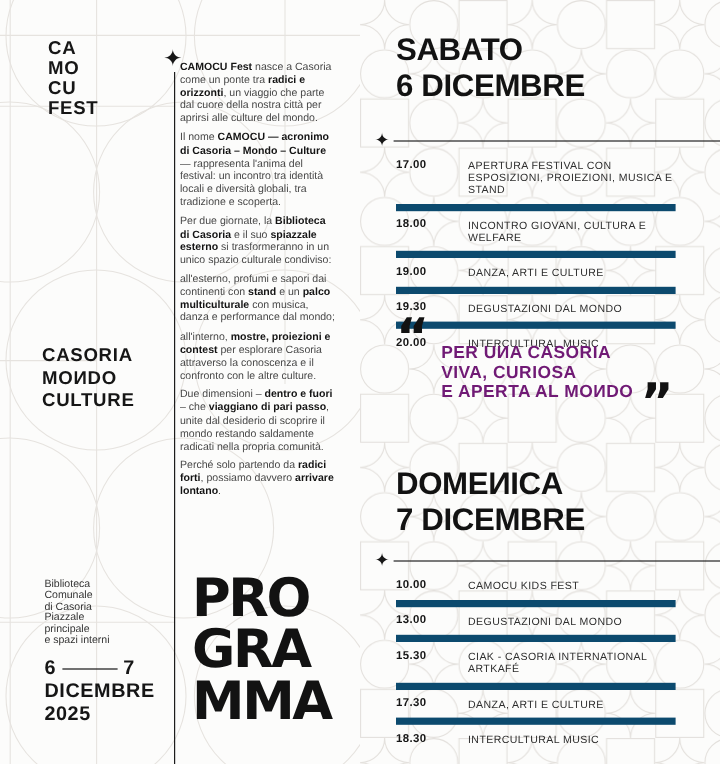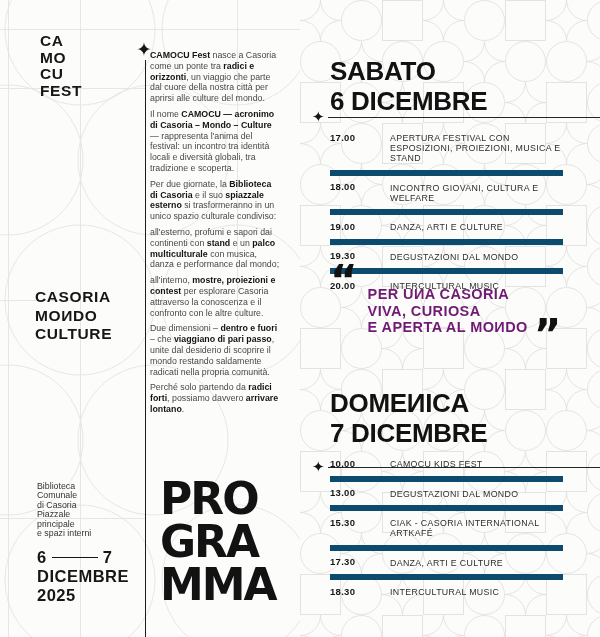--- a/index.html
+++ b/index.html
@@ -142,21 +142,21 @@
       <p><span>Perché solo partendo da </span><b>radici forti</b><span>, possiamo davvero </span><b>arrivare lontano</b><span>.</span></p>
     </div>
 
   <div class="layer programma">
 
   <div>PRO</div>
       <div>GRA</div>
       <div>MMA</div>
     </div>
 
-  <div class="layer day-title" style="top:26px;margin-top:30px;">
+  <div class="layer day-title" style="top:26px;">
     <div>SABATO</div>
     <div>6 DICEMBRE</div>
   </div>
   <div class="layer rule" style="top:110px;">
     <span class="sparkle">✦</span>
     <span class="rule-line"></span>
   </div>
   <div class="layer schedule" style="top:126px;">
 
       <div class="row">
@@ -197,21 +197,21 @@
   </div>
 
   <div class="layer day-title" style="top:388px;">
     <div>DOMEИICA</div>
     <div>7 DICEMBRE</div>
   </div>
   <div class="layer rule" style="top:460px;">
     <span class="sparkle">✦</span>
     <span class="rule-line"></span>
   </div>
-  <div class="layer schedule" style="top:452px;">
+  <div class="layer schedule" style="top:476px;">
 
       <div class="row">
         <span class="time">10.00</span>
         <span class="label">CAMOCU KIDS FEST</span>
       </div>
 
       <div class="row">
         <span class="time">13.00</span>
         <span class="label">DEGUSTAZIONI DAL MONDO</span>
       </div>

